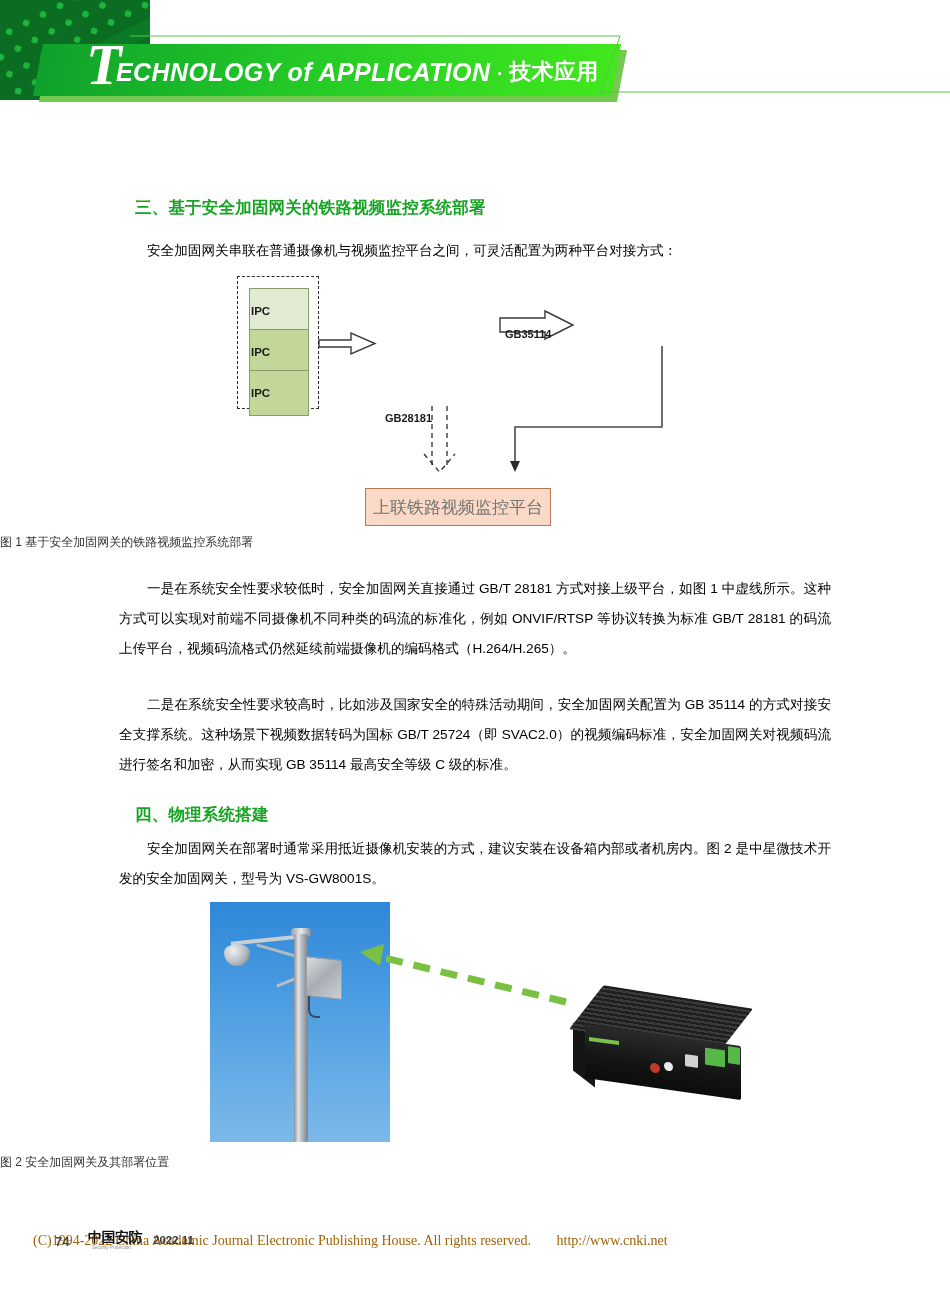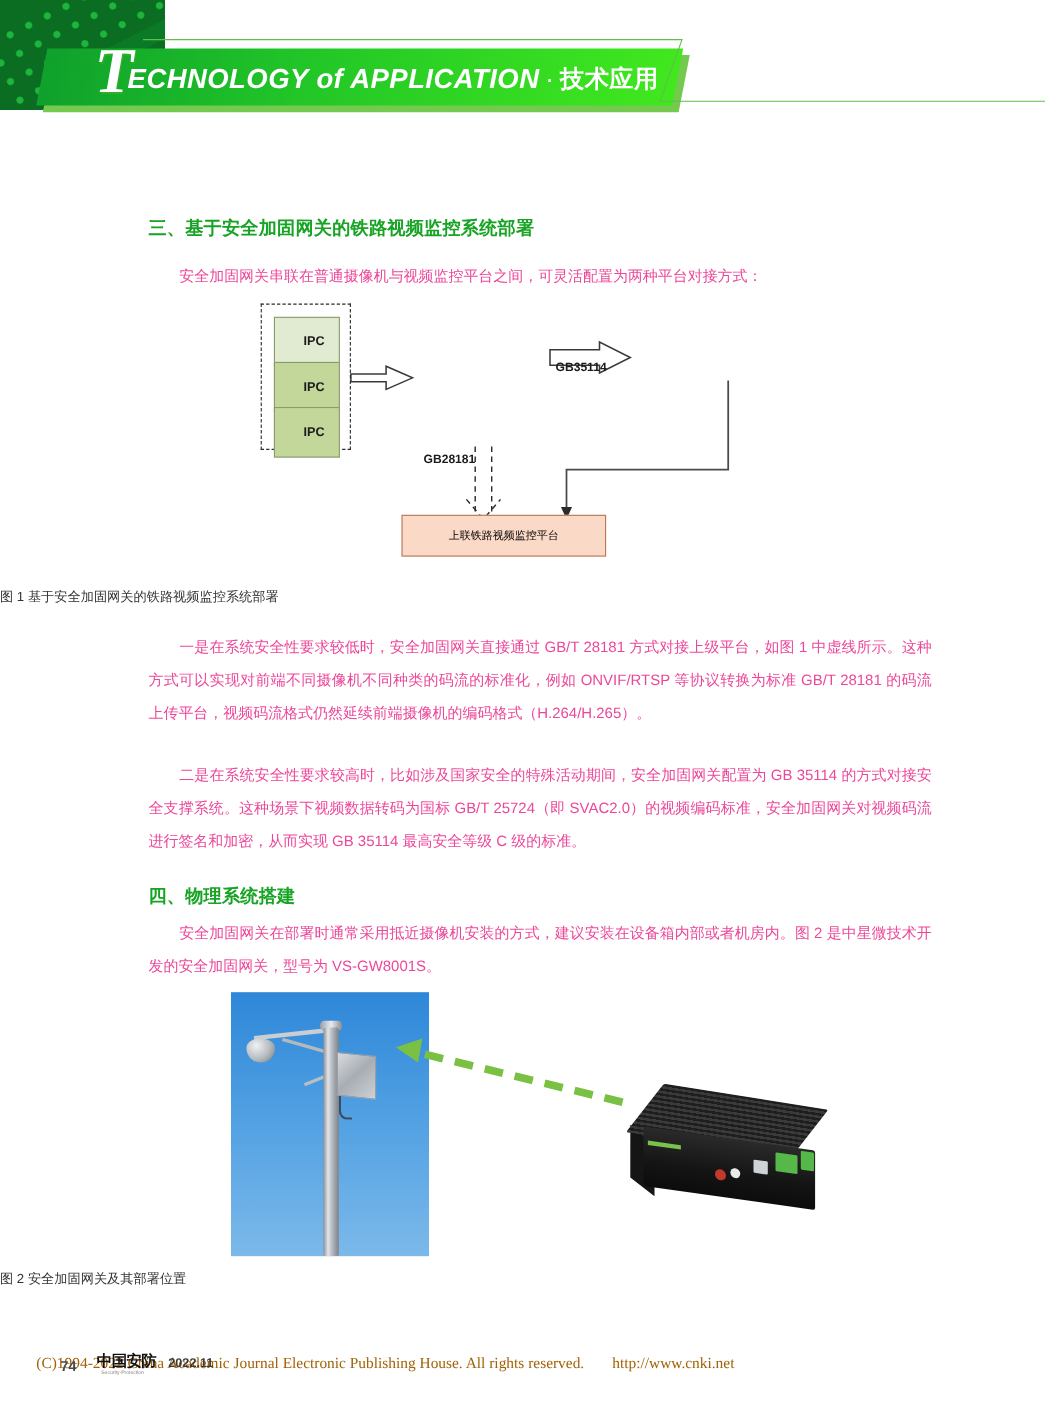--- a/index.html
+++ b/index.html
@@ -90,26 +90,26 @@
     margin:0;
     padding:0;
     letter-spacing:0.2px;
     font-family:"Liberation Sans","DejaVu Sans",sans-serif;
   }
   .sec1 { position:absolute; left:135px; top:85px; }
   .sec2 { position:absolute; left:135px; top:692px; }
 
   p.para {
     position:absolute;
-    width:712px; left:135px;
+    width:712px; left:119px;
     margin:0;
     font-size:13.6px;
     line-height:30px;
     text-align:justify;
-    color:#ec4899;
+    color:#000000;
     text-indent:28px;
     font-family:"Liberation Sans","DejaVu Sans",sans-serif;
   }
   .p-intro { top:124px; }
   .p-a { top:462px; }
   .p-b { top:578px; }
   .p-c { top:722px; }
 
   .figcap {
     position:absolute; width:950px; left:0;
@@ -124,21 +124,21 @@
   .fig1 { position:absolute; left:225px; top:160px; width:530px; height:250px; }
   .dash-group {
     position:absolute; left:12px; top:4px; width:82px; height:133px;
     border:1.6px dashed #2b2b2b;
     background:transparent;
   }
   .ipc {
     position:absolute; left:24px; width:60px; height:46px;
     border:1px solid #8b9a6d;
     display:flex; align-items:center; justify-content:flex-start;
-    padding-left:26px;
+    padding-left:1px;
     font-size:11.5px; font-weight:bold; color:#1b1b1b;
     font-family:"Liberation Sans",sans-serif;
   }
   .ipc1 { top:16px; background:#e1ebd2; }
   .ipc2 { top:57px; background:#c3d79b; }
   .ipc3 { top:98px; background:#c3d79b; }
 
   .gateway {
     position:absolute; left:150px; top:7px; width:125px; height:127px;
     background:#bdd0e8; border:1.2px solid #6f85a8;
@@ -147,24 +147,24 @@
     font-family:"Liberation Serif","DejaVu Serif",serif;
   }
   .supportsys {
     position:absolute; left:352px; top:32px; width:170px; height:42px;
     background:#fad9c6; border:1px solid #b9775a;
     display:flex; align-items:center; justify-content:center;
     font-size:12.5px; color:#1b1b1b;
     font-family:"Liberation Serif","DejaVu Serif",serif;
   }
   .uplink {
-    position:absolute; left:140px; top:196px; width:186px; height:38px;
+    position:absolute; left:140px; top:216px; width:186px; height:38px;
     background:#fad9c6; border:1px solid #b9775a;
     display:flex; align-items:center; justify-content:center;
-    font-size:10px; color:#000000;
+    font-size:17px; color:#737373;
     font-family:"Liberation Serif","DejaVu Serif",serif;
   }
   .lbl {
     position:absolute; font-size:11px; font-weight:bold;
     color:#1b1b1b; font-family:"Liberation Sans",sans-serif;
   }
   .lbl-gb35114 { left:280px; top:26px;margin-top:30px; }
   .lbl-gb28181 { left:160px; top:140px; }
 
   .fig1 svg { position:absolute; left:0; top:0; }

